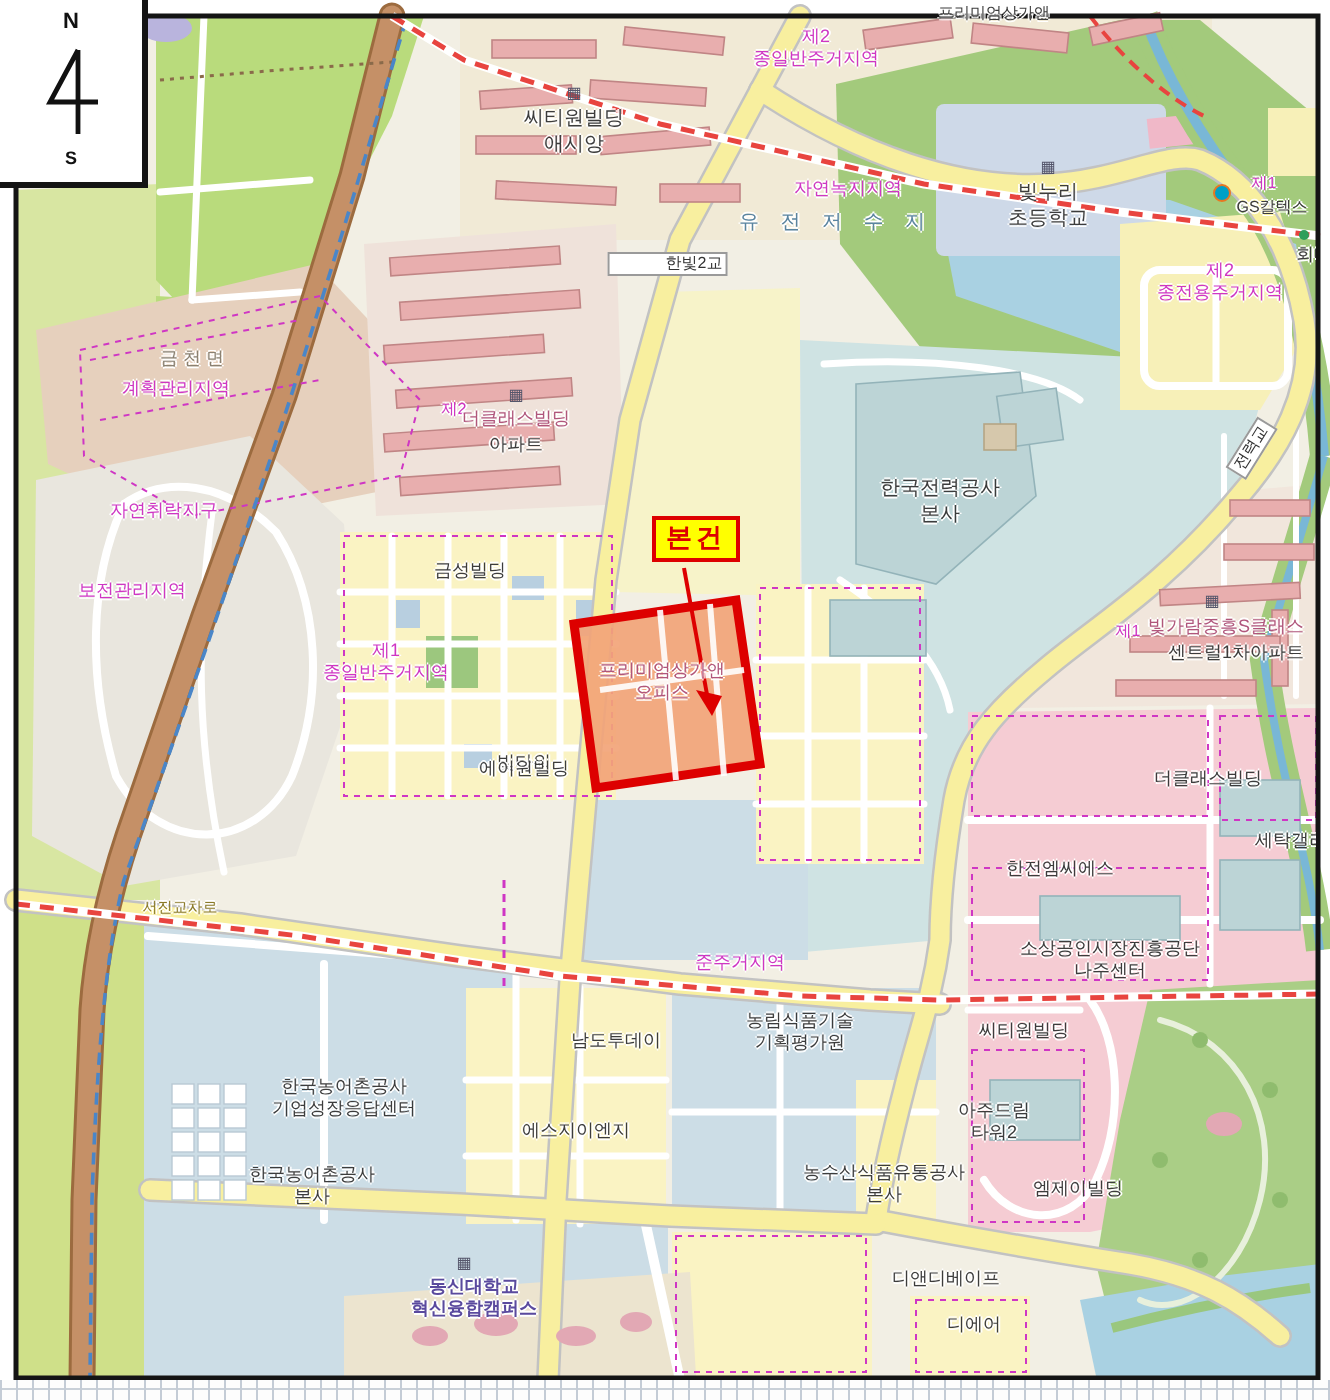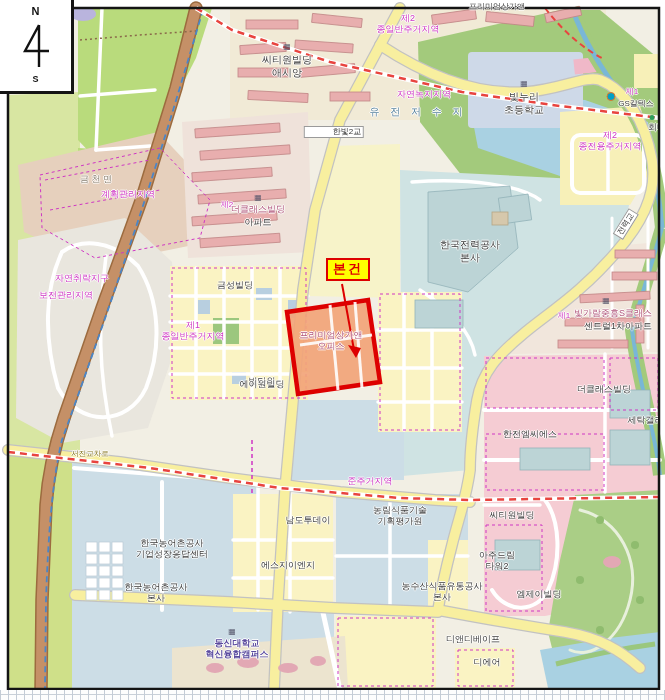--- a/index.html
+++ b/index.html
@@ -277,22 +277,22 @@
       <div class="lbl small" style="left: 636px; top: 99px;">GS칼텍스</div>
       <div class="lbl dot" style="left: 652px; top: 115px;"></div>
       <div class="lbl" style="left: 657px; top: 122px;">회대</div>
       <div class="lbl zone" style="left: 424px; top: 89px;">자연녹지지역</div>
       <div class="lbl water" style="left: 418px; top: 106px;">유 전 저 수 지</div>
       <div class="lbl bridge" style="left: 334px; top: 126px; padding-left: 28px;">한빛2교</div>
       <div class="lbl zone" style="left: 610px; top: 130px;">제2
 종전용주거지역</div>
       <div class="lbl bridge" style="left: 626px; top: 218px; transform: translateX(-50%) rotate(-58deg);">전력교</div>
       <div class="lbl gray" style="left: 96px; top: 174px;">금 천 면</div>
-      <div class="lbl zone" style="left: 88px; top: 189px; margin-left: 40px;">계획관리지역</div>
-      <div class="lbl zone" style="left: 82px; top: 273px;">자연취락지구</div>
+      <div class="lbl zone" style="left: 88px; top: 189px;">계획관리지역</div>
+      <div class="lbl zone" style="left: 82px; top: 250px;">자연취락지구</div>
       <div class="lbl zone" style="left: 66px; top: 290px;">보전관리지역</div>
       <div class="lbl zone small" style="left: 227px; top: 200px;">제2</div>
       <div class="lbl icon" style="left: 258px; top: 193px;">▦</div>
       <div class="lbl apt" style="left: 258px; top: 204px;">더클래스빌딩</div>
       <div class="lbl" style="left: 258px; top: 217px;">아파트</div>
       <div class="lbl" style="left: 235px; top: 280px;">금성빌딩</div>
       <div class="lbl zone" style="left: 193px; top: 320px;">제1
 종일반주거지역</div>
       <div class="lbl" style="left: 262px; top: 376px;">빛타워</div>
       <div class="lbl" style="left: 262px; top: 379px;">에이원빌딩</div>
@@ -302,20 +302,22 @@
       <div class="lbl big" style="left: 470px; top: 239px;">한국전력공사
 본사</div>
       <div class="lbl zone small" style="left: 564px; top: 311px;">제1</div>
       <div class="lbl icon" style="left: 606px; top: 296px;">▦</div>
       <div class="lbl apt" style="left: 613px; top: 308px;">빛가람중흥S클래스</div>
       <div class="lbl" style="left: 618px; top: 321px;">센트럴1차아파트</div>
       <div class="lbl" style="left: 577px; top: 384px; margin-left: 27px;">더클래스빌딩</div>
       <div class="lbl" style="left: 650px; top: 415px;">세탁갤러리</div>
       <div class="lbl" style="left: 530px; top: 429px;">한전엠씨에스</div>
       <div class="lbl zone" style="left: 370px; top: 476px;">준주거지역</div>
+      <div class="lbl" style="left: 555px; top: 469px;">소상공인시장진흥공단
+나주센터</div>
       <div class="lbl" style="left: 512px; top: 510px;">씨티원빌딩</div>
       <div class="lbl" style="left: 400px; top: 505px;">농림식품기술
 기획평가원</div>
       <div class="lbl" style="left: 308px; top: 515px;">남도투데이</div>
       <div class="lbl" style="left: 497px; top: 550px;">아주드림
 타워2</div>
       <div class="lbl" style="left: 172px; top: 538px;">한국농어촌공사
 기업성장응답센터</div>
       <div class="lbl" style="left: 288px; top: 560px;">에스지이엔지</div>
       <div class="lbl" style="left: 442px; top: 581px;">농수산식품유통공사

